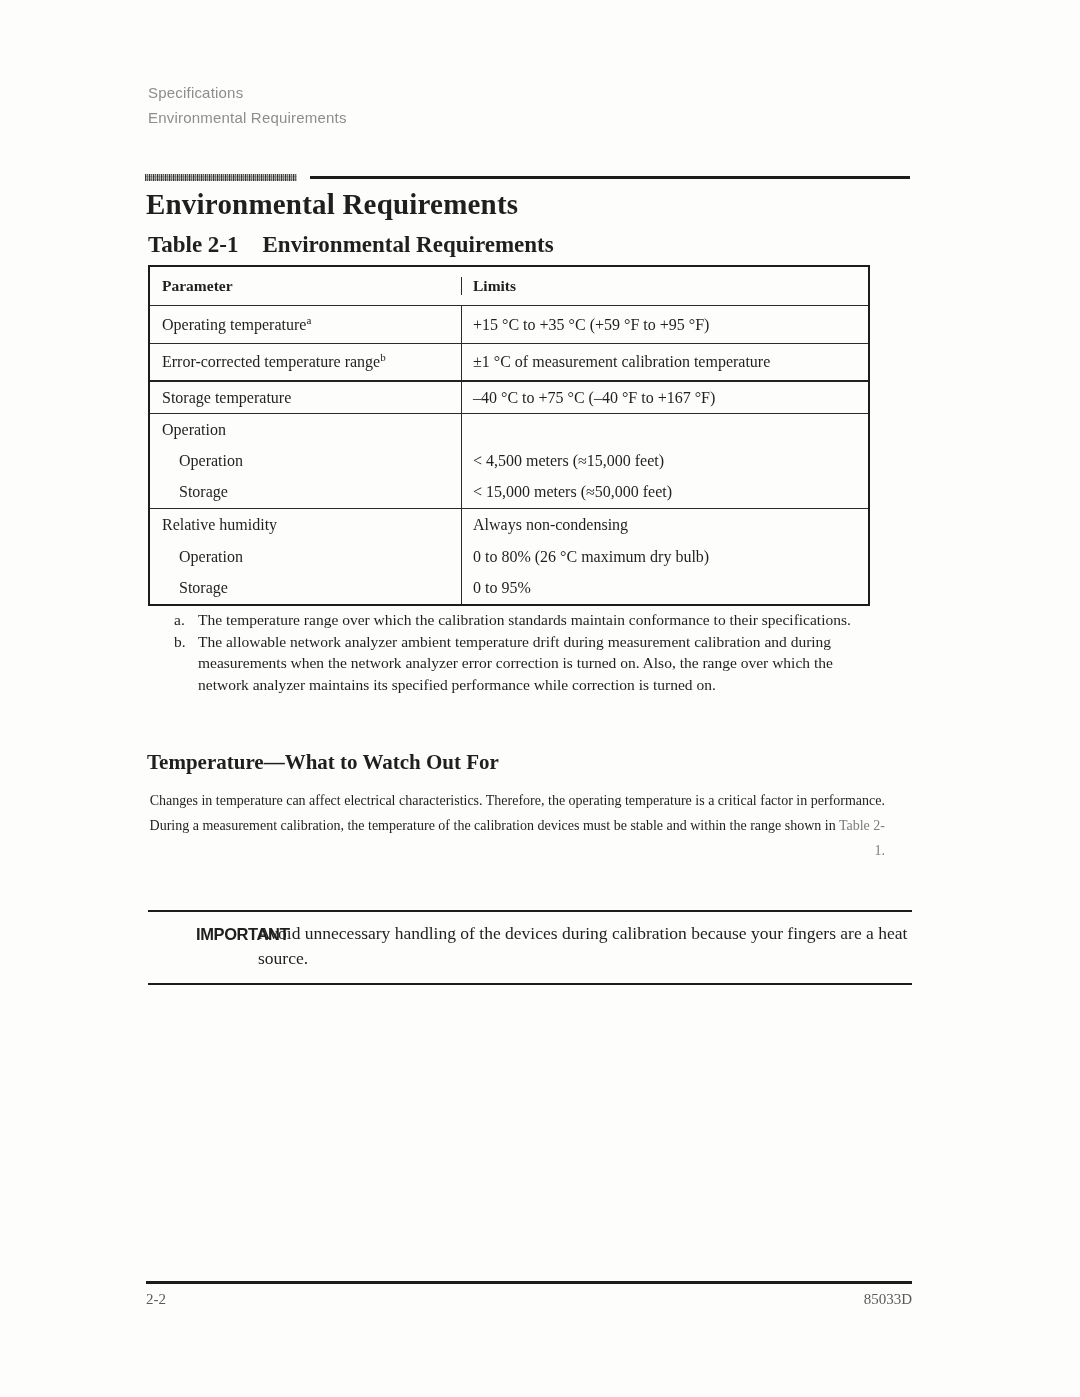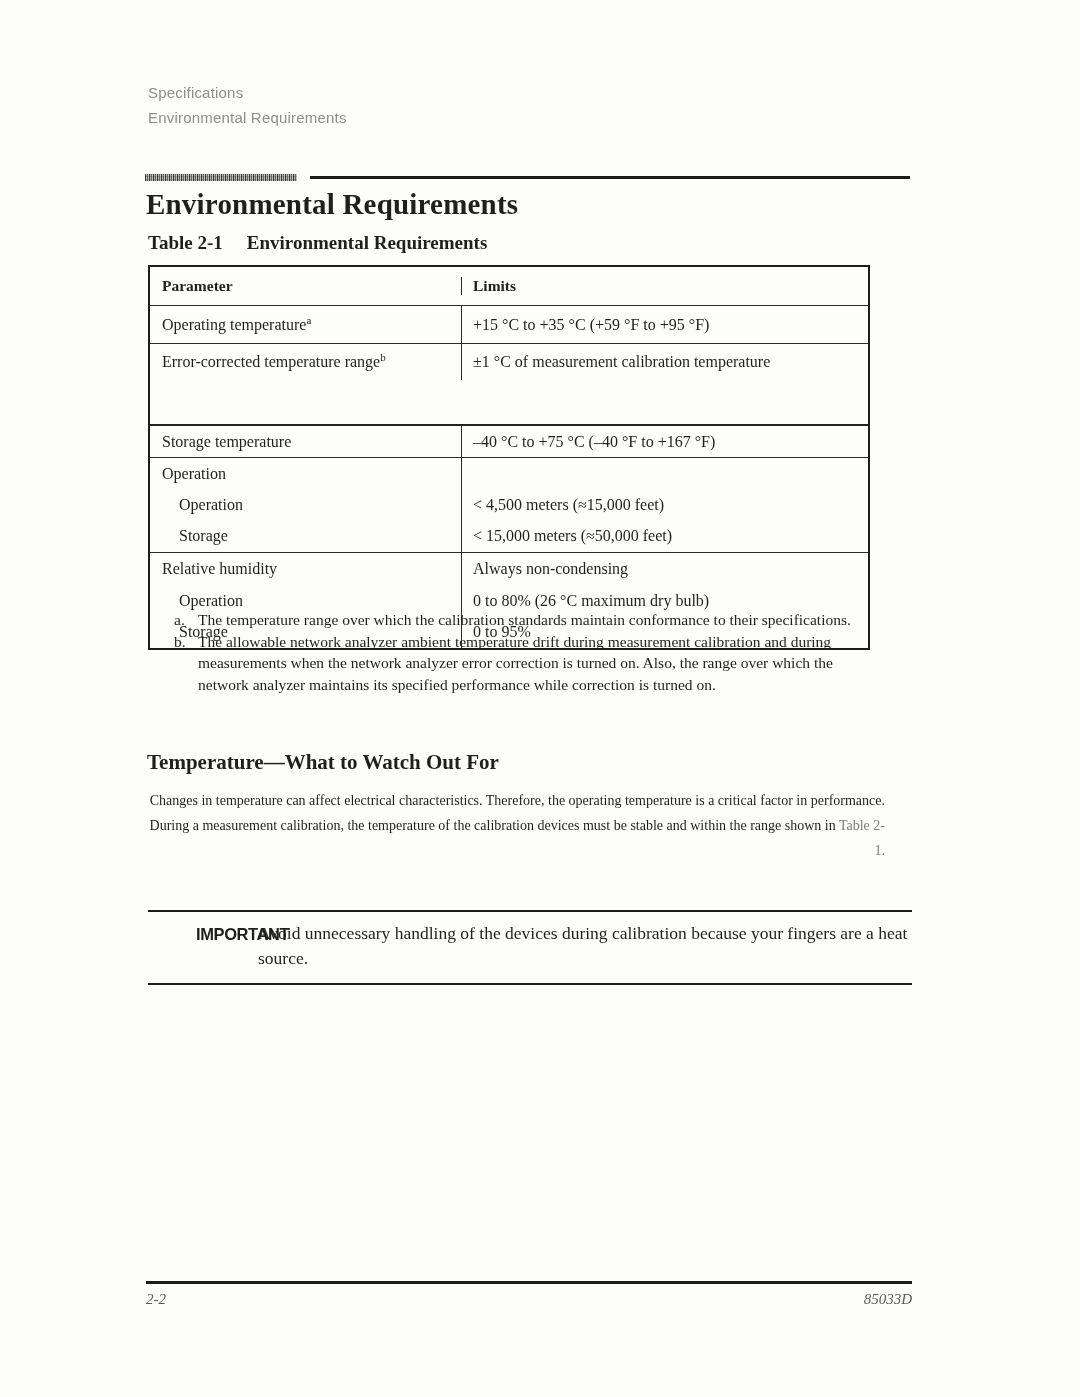--- a/index.html
+++ b/index.html
@@ -39,32 +39,32 @@
       repeating-linear-gradient(0deg, #9a9a9a 0 1px, #6f6f6f 1px 2px, #b5b5b5 2px 3px);
   }
   .hrule-top{flex:1;height:3px;background:var(--rule);}
   
   h1.page-title{
     position:absolute;left:146px;top:188px;
     font-size:29px;font-weight:bold;letter-spacing:.2px;
   }
   .table-caption{
     position:absolute;left:148px;top:232px;
-    font-size:19px;font-weight:bold;
+    font-size:23px;font-weight:bold;
   }
   .table-caption .cap-title{margin-left:24px;}
   
   .spec-table{
     position:absolute;left:148px;top:265px;width:722px;
     border:2px solid var(--rule);
     font-size:16px;
   }
   .t-row{display:flex;border-top:1px solid #2a2a2a;}
   .t-row:first-child{border-top:none;}
-  .t-row.thick-top{border-top:2px solid #222;margin-top:44px;}
+  .t-row.thick-top{border-top:2px solid #222;}
   .t-left{width:312px;border-right:1px solid #2a2a2a;padding-left:12px;display:flex;flex-direction:column;justify-content:center;}
   .t-right{flex:1;padding-left:11px;display:flex;flex-direction:column;justify-content:center;}
   .t-head{height:38px;font-weight:bold;font-size:15.5px;align-items:center;}
   .row-simple-1{height:38px;}
   .row-simple-2{height:37px;}
   .row-simple-3{height:33px;}
   .row-altitude{height:95px;}
   .row-humidity{height:96px;}
   .t-block .t-left,.t-block .t-right{justify-content:center;}
   .row-altitude .line{height:31.5px;display:flex;align-items:center;}
@@ -101,21 +101,21 @@
     position:absolute;left:0;top:10px;
     font-family:"Liberation Sans", sans-serif;
     font-weight:bold;font-size:16.5px;letter-spacing:-.4px;margin-left:48px;
   }
   .important-text{display:block;max-width:660px;}
   
   .footer-rule{position:absolute;left:146px;top:1281px;width:766px;height:3px;background:var(--rule);}
   .footer{
     position:absolute;left:146px;top:1291px;width:766px;
     display:flex;justify-content:space-between;
-    font-size:15px;color:var(--footer-text);font-style:italic;
+    font-size:15px;color:var(--footer-text);
   }
 </style>
 </head>
 <body>
 
 <div class="page">
 
   <div class="running-head">
     <div>Specifications</div>
     <div>Environmental Requirements</div>

